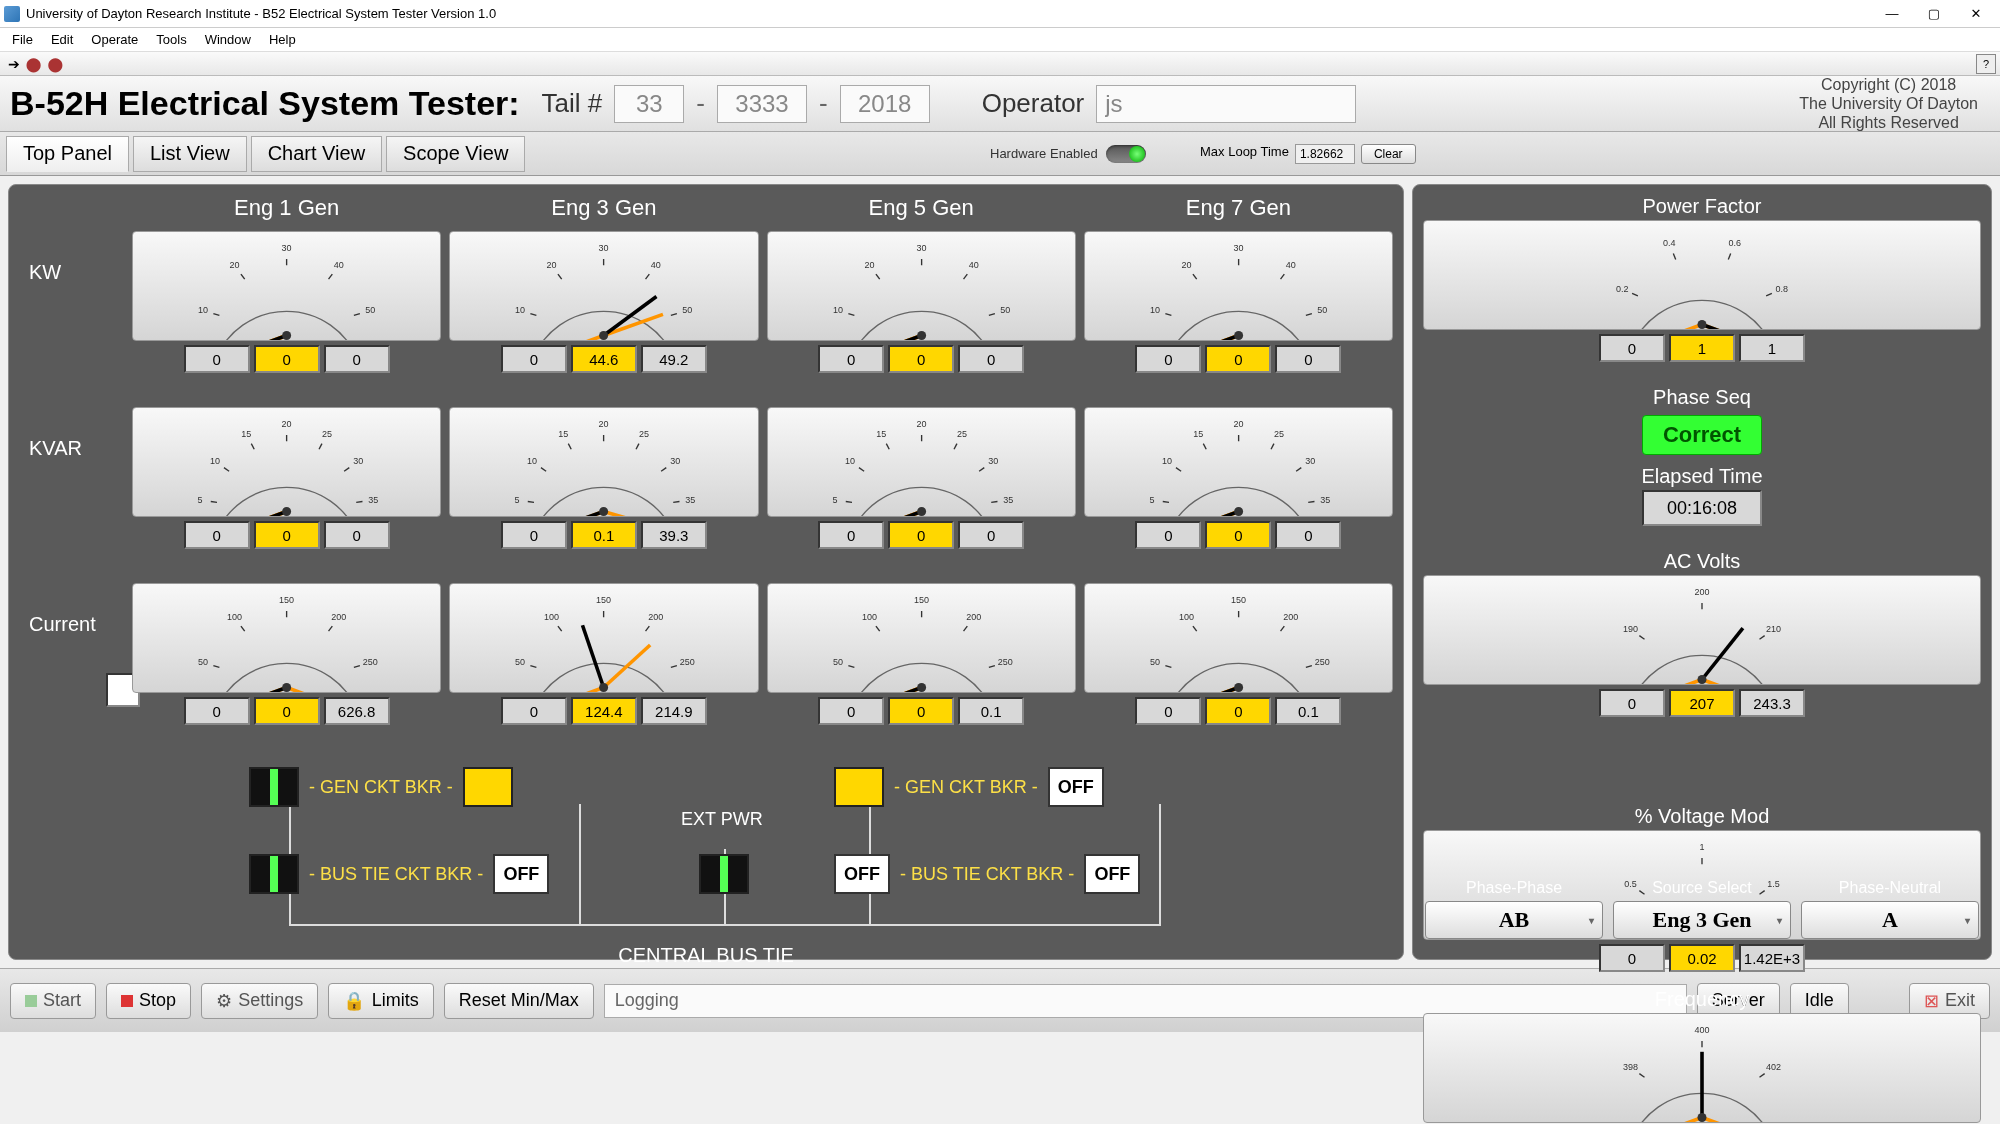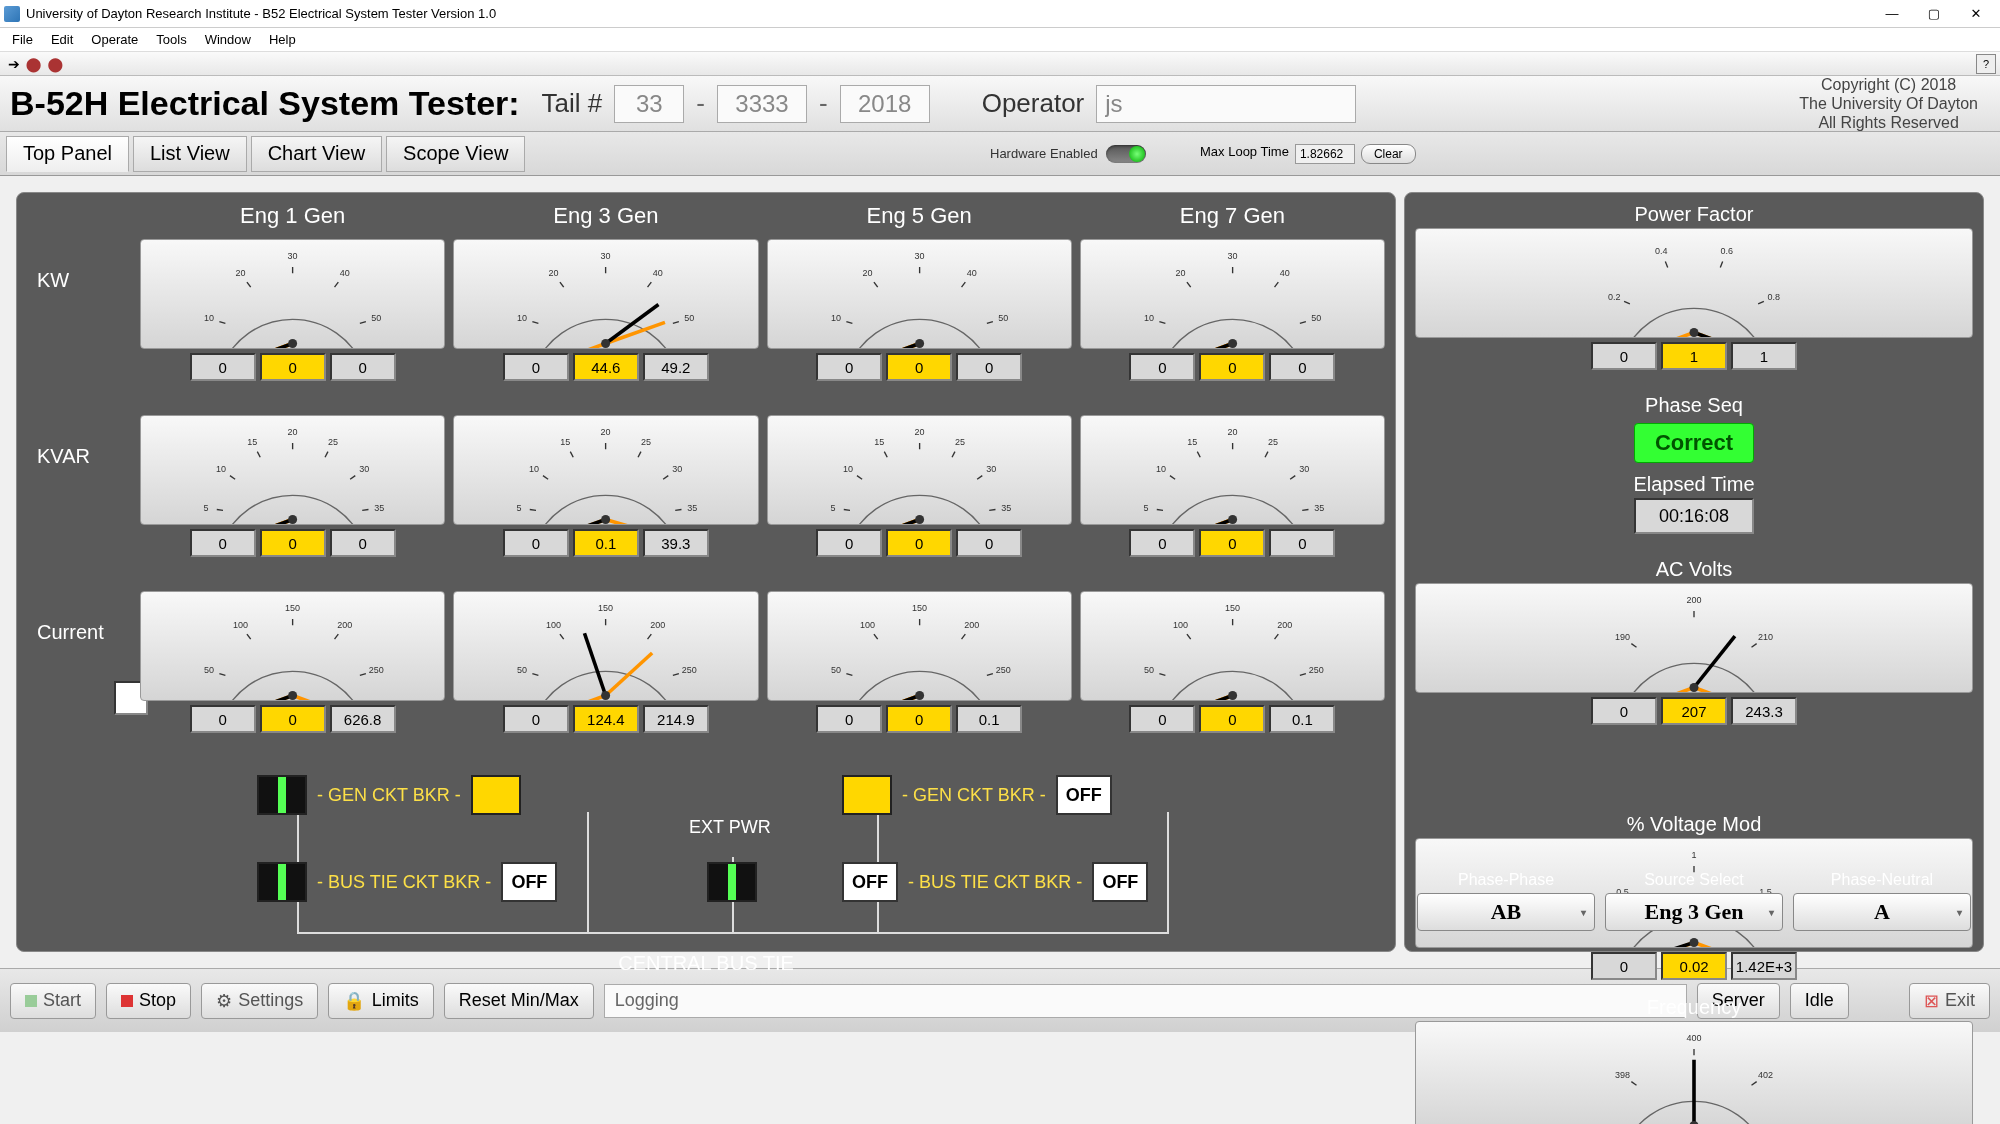--- a/index.html
+++ b/index.html
@@ -26,23 +26,23 @@
 .copyright { margin-left: auto; text-align: center; font-size: 16px; color: #444; line-height: 1.2; padding-right: 12px;}
 
 .tab-strip { height: 44px; background: linear-gradient(#e8e8e8,#d8d8d8); display: flex; align-items: center; padding: 0 6px; gap: 4px; border-bottom: 1px solid #999; position: relative; }
 .tab-btn { height: 36px; padding: 0 16px; font-size: 20px; background: linear-gradient(#f5f5f5,#ddd); border: 1px solid #aaa; display: flex; align-items: center; cursor: default; }
 .tab-btn.active { background: linear-gradient(#fff,#eee); border-bottom-color: #eee; }
 .hw-enabled { position: absolute; left: 990px; display: flex; align-items: center; gap: 8px; font-size: 13px; color: #333;}
 .toggle { width: 40px; height: 18px; border-radius: 9px; background: linear-gradient(#555,#888); position: relative; box-shadow: inset 0 1px 3px rgba(0,0,0,.5);}
 .toggle::after { content:''; position:absolute; right:1px; top:1px; width:16px; height:16px; border-radius:50%; background: radial-gradient(#7f7,#0a0); }
 .loop-area { position: absolute; left: 1200px; display:flex; align-items:flex-start; gap:6px; font-size:13px;}
 .loop-val { width:60px; height:20px; border:1px solid #999; background:#f0f0f0; font-size:12px; padding:0 4px; display:flex; align-items:center;}
-.clear-btn { height:20px; padding:0 12px; border:1px solid #888; background:linear-gradient(#fff,#ddd); border-radius:9px; font-size:12px;}
-
-.main-area { display: flex; padding: 16px; gap: 8px; height: 792px; }
+.clear-btn { height:20px; padding:0 12px; border:1px solid #888; background:linear-gradient(#fff,#ddd); border-radius:3px; font-size:12px;}
+
+.main-area { display: flex; padding: 8px; gap: 8px; height: 792px; }
 .panel { background: #5a5a5a; border-radius: 8px; border: 1px solid #888; padding: 10px; display: flex; flex-direction: column; }
 .left-panel { flex: 1; position: relative; }
 .right-panel { width: 580px; display: flex; gap: 8px; }
 .right-col { flex: 1; display: flex; flex-direction: column; gap: 6px; }
 .gauge-grid { display: grid; grid-template-columns: 105px repeat(4, 1fr); grid-template-rows: 30px repeat(3, 170px) 210px; gap: 6px 8px; height:100%;}
 .gen-header { color: #fff; font-size: 22px; text-align: center; font-weight: 300; }
 .side-label { color: #fff; font-size: 20px; display: flex; align-items: flex-start; padding-top: 30px; padding-left: 10px;}
 .side-input { width: 64px; height: 34px; margin-top: 60px; margin-left: 10px; background:#fff; border:2px inset #888; text-align:center; font-size:18px; display:flex; align-items:center; justify-content:center;}
 
 .gauge-cell { display: flex; flex-direction: column; gap: 4px; }

